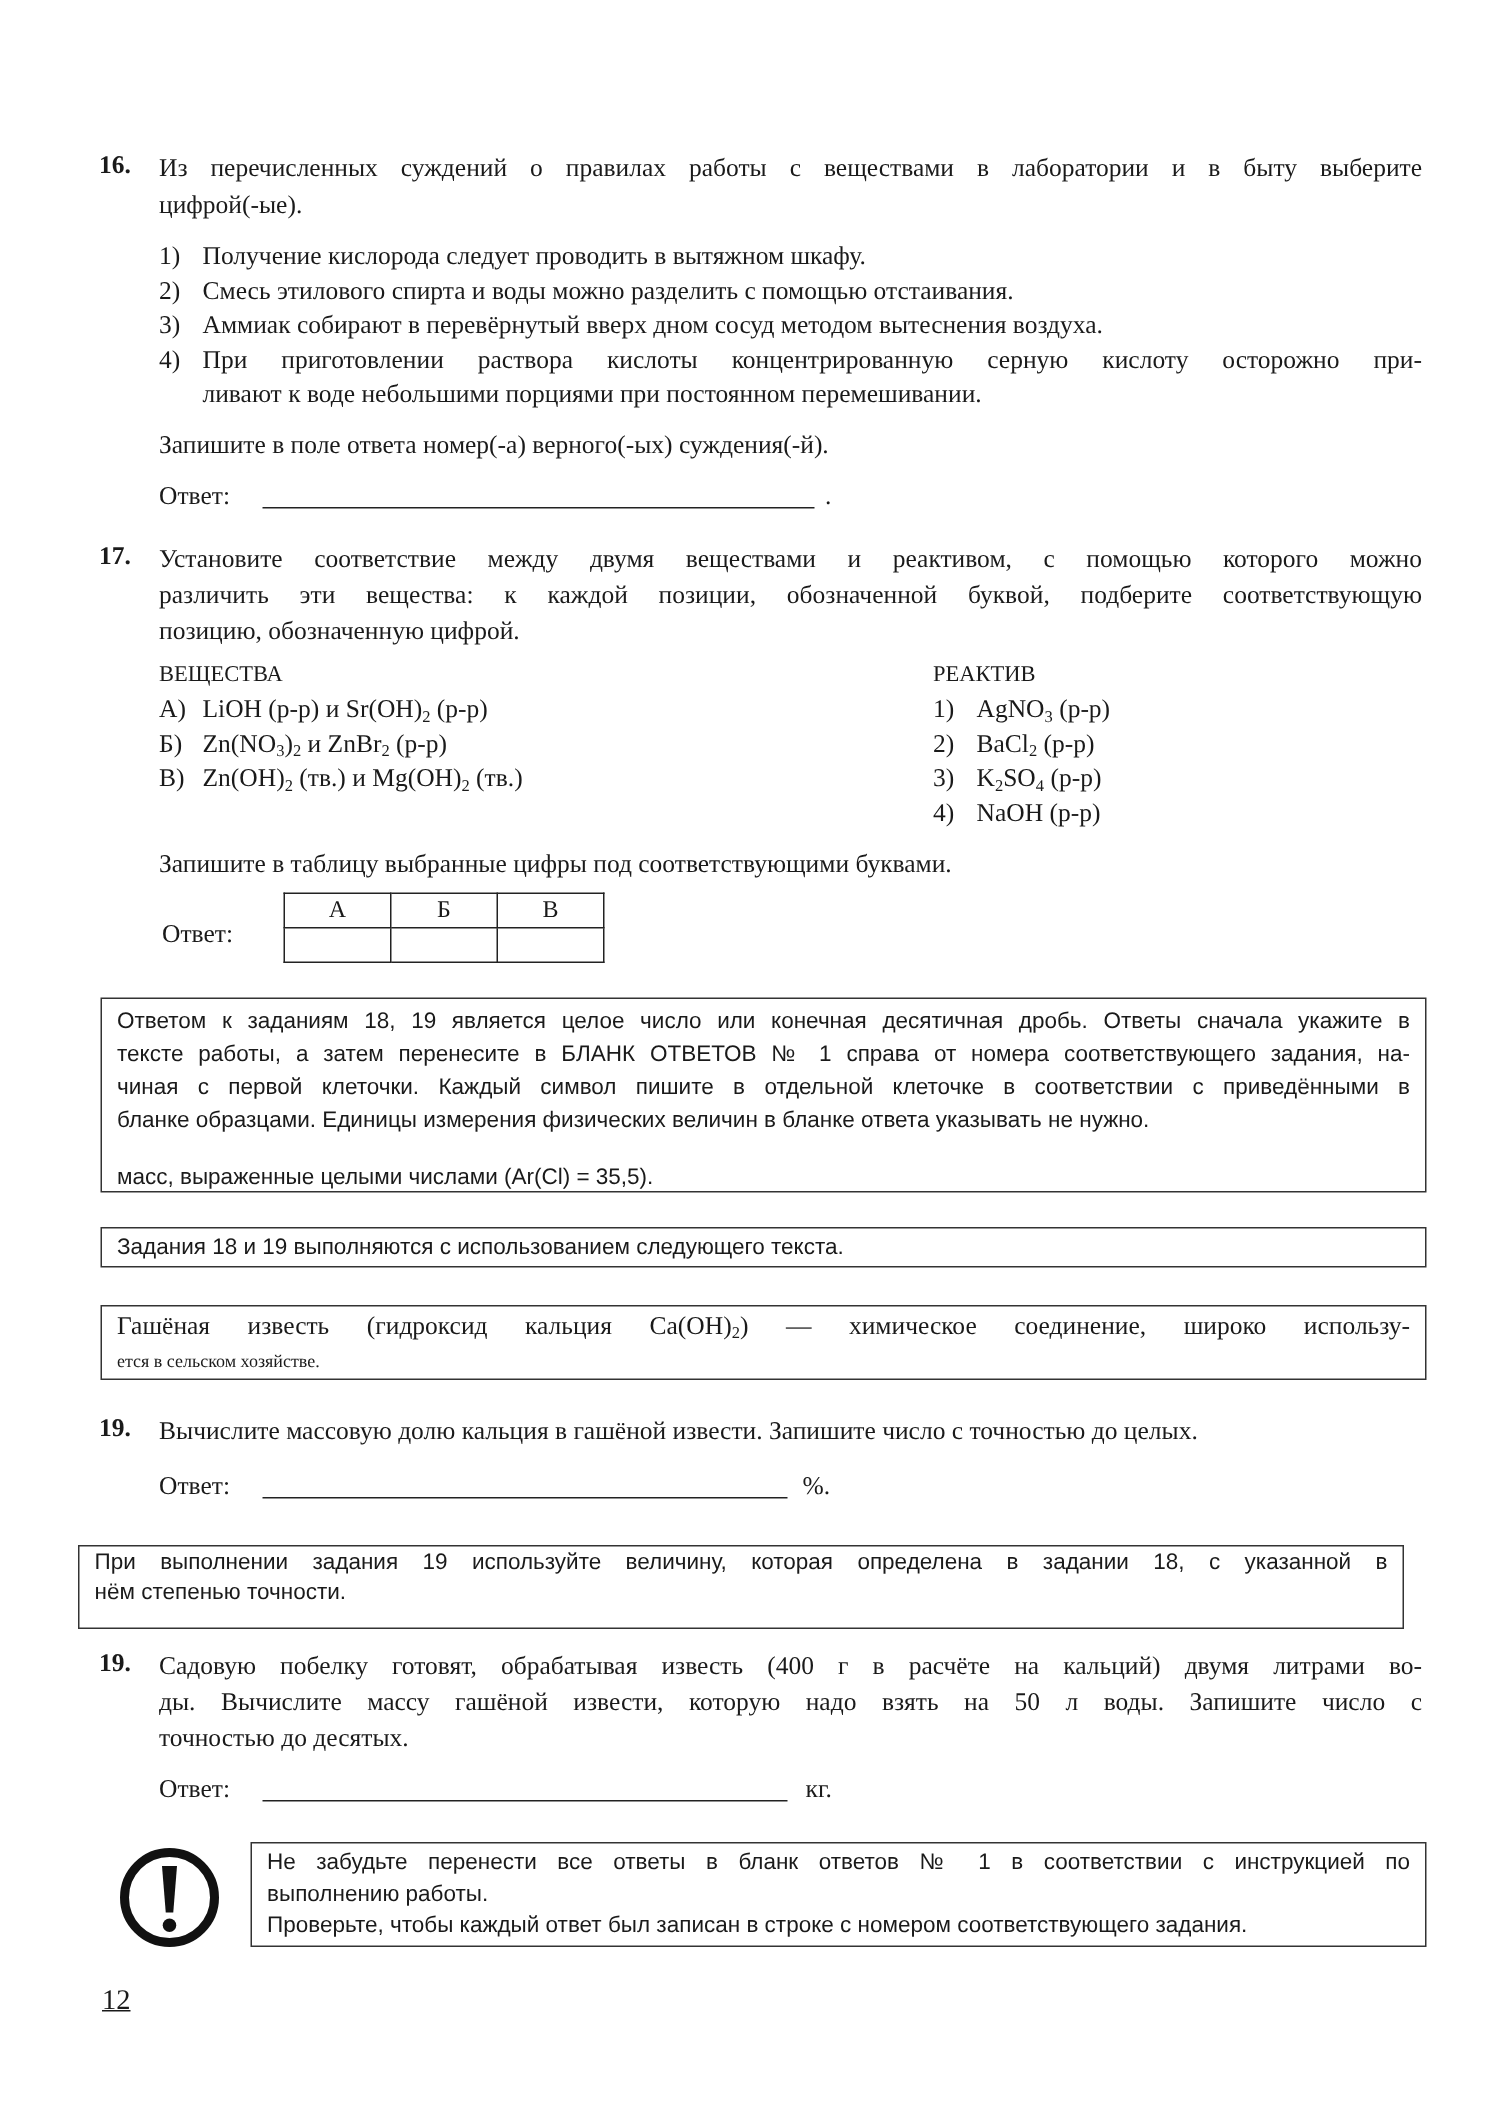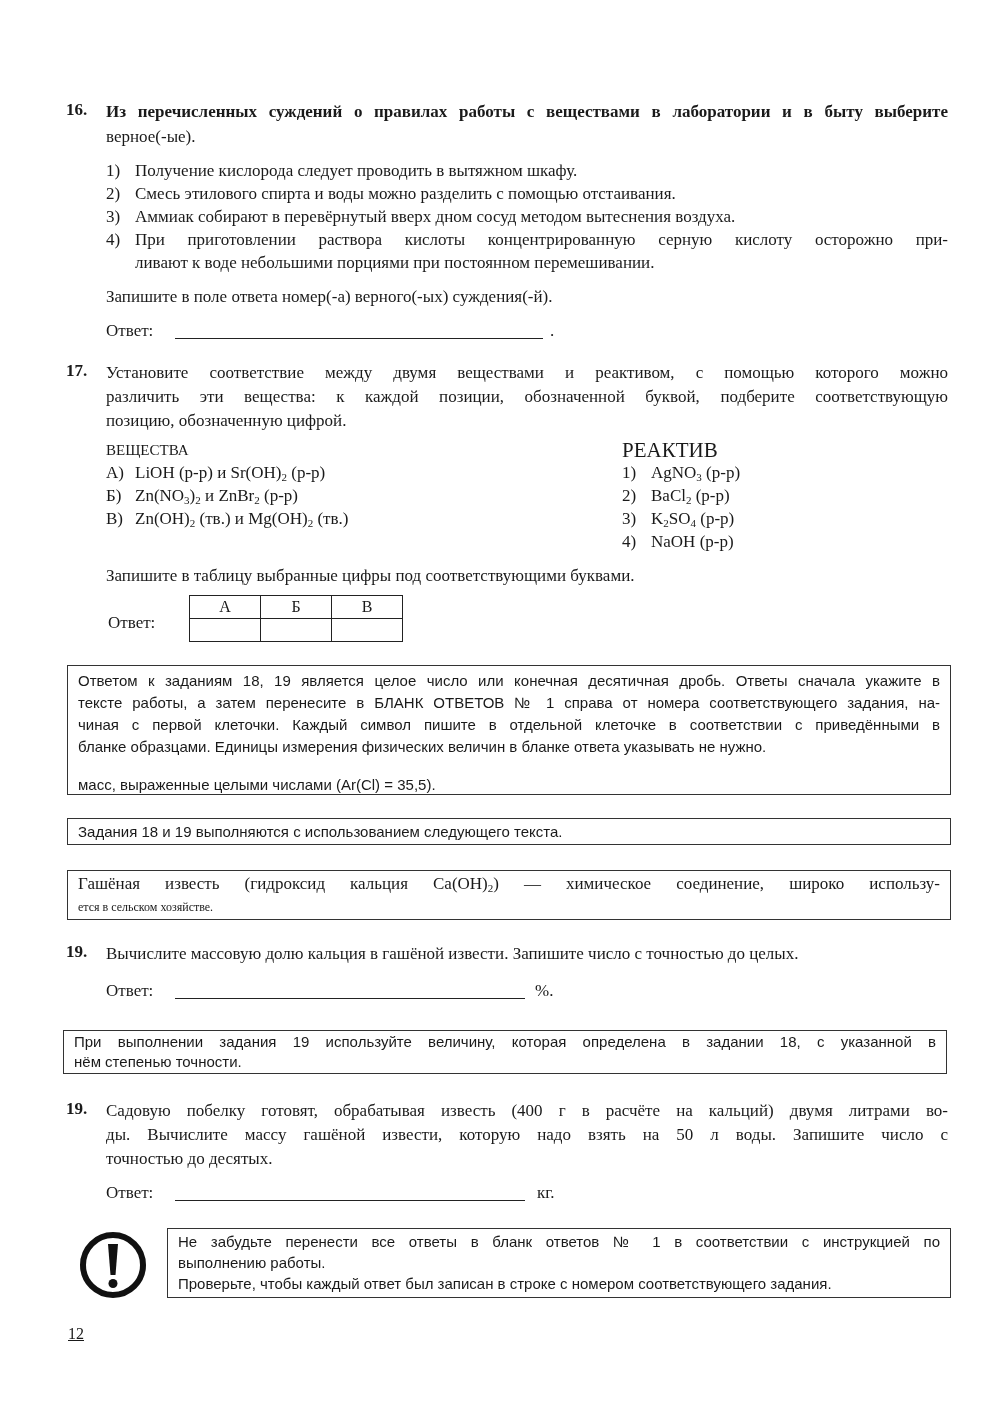--- a/index.html
+++ b/index.html
@@ -22,22 +22,22 @@
     .box .txt { position: absolute; left: 10px; right: 10px; white-space: nowrap; font-size: 15px; line-height: 22px; }
     sub { font-size: 11px; vertical-align: -3px; line-height: 0; }
     table.ans { border-collapse: collapse; position: absolute; }
     table.ans td { border: 1.2px solid #222; width: 70px; height: 22px; text-align: center; font-size: 16px; padding: 0; }
   </style>
 </head>
 <body>
 
 <div>
   <span class="task-num" style="left:66px; top:100px;">16.</span>
-  <div class="line just" style="left:106px; top:100px; width:842px;font-weight:bold;">Из перечисленных суждений о правилах работы с веществами в лаборатории и в быту выберите</div>
-  <div class="line" style="left:106px; top:125px;">верное(-ые).</div>
+  <div class="line just" style="left:106px; top:100px; width:842px;">Из перечисленных суждений о правилах работы с веществами в лаборатории и в быту выберите</div>
+  <div class="line" style="left:106px; top:125px;">цифрой(-ые).</div>
 
   <div class="line" style="left:106px; top:159px;">1)</div>
   <div class="line" style="left:135px; top:159px;">Получение кислорода следует проводить в вытяжном шкафу.</div>
 
   <div class="line" style="left:106px; top:182px;">2)</div>
   <div class="line" style="left:135px; top:182px;">Смесь этилового спирта и воды можно разделить с помощью отстаивания.</div>
 
   <div class="line" style="left:106px; top:205px;">3)</div>
   <div class="line" style="left:135px; top:205px;">Аммиак собирают в перевёрнутый вверх дном сосуд методом вытеснения воздуха.</div>
 
@@ -62,21 +62,21 @@
 
   <div class="line" style="left:106px; top:461px;">А)</div>
   <div class="line" style="left:135px; top:461px;"><span>LiOH (р-р) и Sr(OH)</span><sub>2</sub><span> (р-р)</span></div>
 
   <div class="line" style="left:106px; top:484px;">Б)</div>
   <div class="line" style="left:135px; top:484px;"><span>Zn(NO</span><sub>3</sub><span>)</span><sub>2</sub><span> и ZnBr</span><sub>2</sub><span> (р-р)</span></div>
 
   <div class="line" style="left:106px; top:507px;">В)</div>
   <div class="line" style="left:135px; top:507px;"><span>Zn(OH)</span><sub>2</sub><span> (тв.) и Mg(OH)</span><sub>2</sub><span> (тв.)</span></div>
 
-  <div class="line" style="left:622px; top:439px; font-size:21px;">РЕАКТИВ</div>
+  <div class="line" style="left:622px; top:439px; font-size:15px;">РЕАКТИВ</div>
 
   <div class="line" style="left:622px; top:461px;">1)</div>
   <div class="line" style="left:651px; top:461px;"><span>AgNO</span><sub>3</sub><span> (р-р)</span></div>
 
   <div class="line" style="left:622px; top:484px;">2)</div>
   <div class="line" style="left:651px; top:484px;"><span>BaCl</span><sub>2</sub><span> (р-р)</span></div>
 
   <div class="line" style="left:622px; top:507px;">3)</div>
   <div class="line" style="left:651px; top:507px;"><span>K</span><sub>2</sub><span>SO</span><sub>4</sub><span> (р-р)</span></div>
 
@@ -120,21 +120,21 @@
 </div>
 
 <div>
   <span class="task-num" style="left:66px; top:942px;">19.</span>
   <div class="line" style="left:106px; top:942px;">Вычислите массовую долю кальция в гашёной извести. Запишите число с точностью до целых.</div>
   <div class="line" style="left:106px; top:979px;">Ответ:</div>
   <div class="line" style="left:175px; top:976px; width:350px; height:22px; border-bottom:1px solid #222;"></div>
   <div class="line" style="left:535px; top:979px;">%.</div>
 </div>
 
-<div class="box sans" style="left:63px; top:1030px; width:884px; height:44px;">
+<div class="box sans" style="left:52px; top:1030px; width:884px; height:56px;">
   <div class="txt just" style="top:0px;">При выполнении задания 19 используйте величину, которая определена в задании 18, с указанной в</div>
   <div class="txt" style="top:20px;">нём степенью точности.</div>
 </div>
 
 <div>
   <span class="task-num" style="left:66px; top:1099px;">19.</span>
   <div class="line just" style="left:106px; top:1099px; width:842px;">Садовую побелку готовят, обрабатывая известь (400 г в расчёте на кальций) двумя литрами во-</div>
   <div class="line just" style="left:106px; top:1123px; width:842px;">ды. Вычислите массу гашёной извести, которую надо взять  на 50 л воды. Запишите число с</div>
   <div class="line" style="left:106px; top:1147px;">точностью до десятых.</div>
   <div class="line" style="left:106px; top:1181px;">Ответ:</div>
@@ -148,13 +148,13 @@
     <path d="M30 14 L40 14 L37.5 45 L32.5 45 Z" fill="#111"></path>
     <circle cx="35" cy="53.5" r="4.5" fill="#111"></circle>
   </svg>
 </div>
 <div class="box sans" style="left:167px; top:1228px; width:784px; height:70px; border-width:1.2px;">
   <div class="txt just" style="top:2px;">Не забудьте перенести все ответы в бланк ответов № 1 в соответствии с инструкцией по</div>
   <div class="txt" style="top:23px;">выполнению работы.</div>
   <div class="txt" style="top:44px;">Проверьте, чтобы каждый ответ был записан в строке с номером соответствующего задания.</div>
 </div>
 
-<div class="line" style="left:68px; top:1322px; font-size:16px;text-decoration:underline;">12</div>
+<div class="line" style="left:68px; top:1322px; font-size:19px;text-decoration:underline;">12</div>
 
 </body></html>

